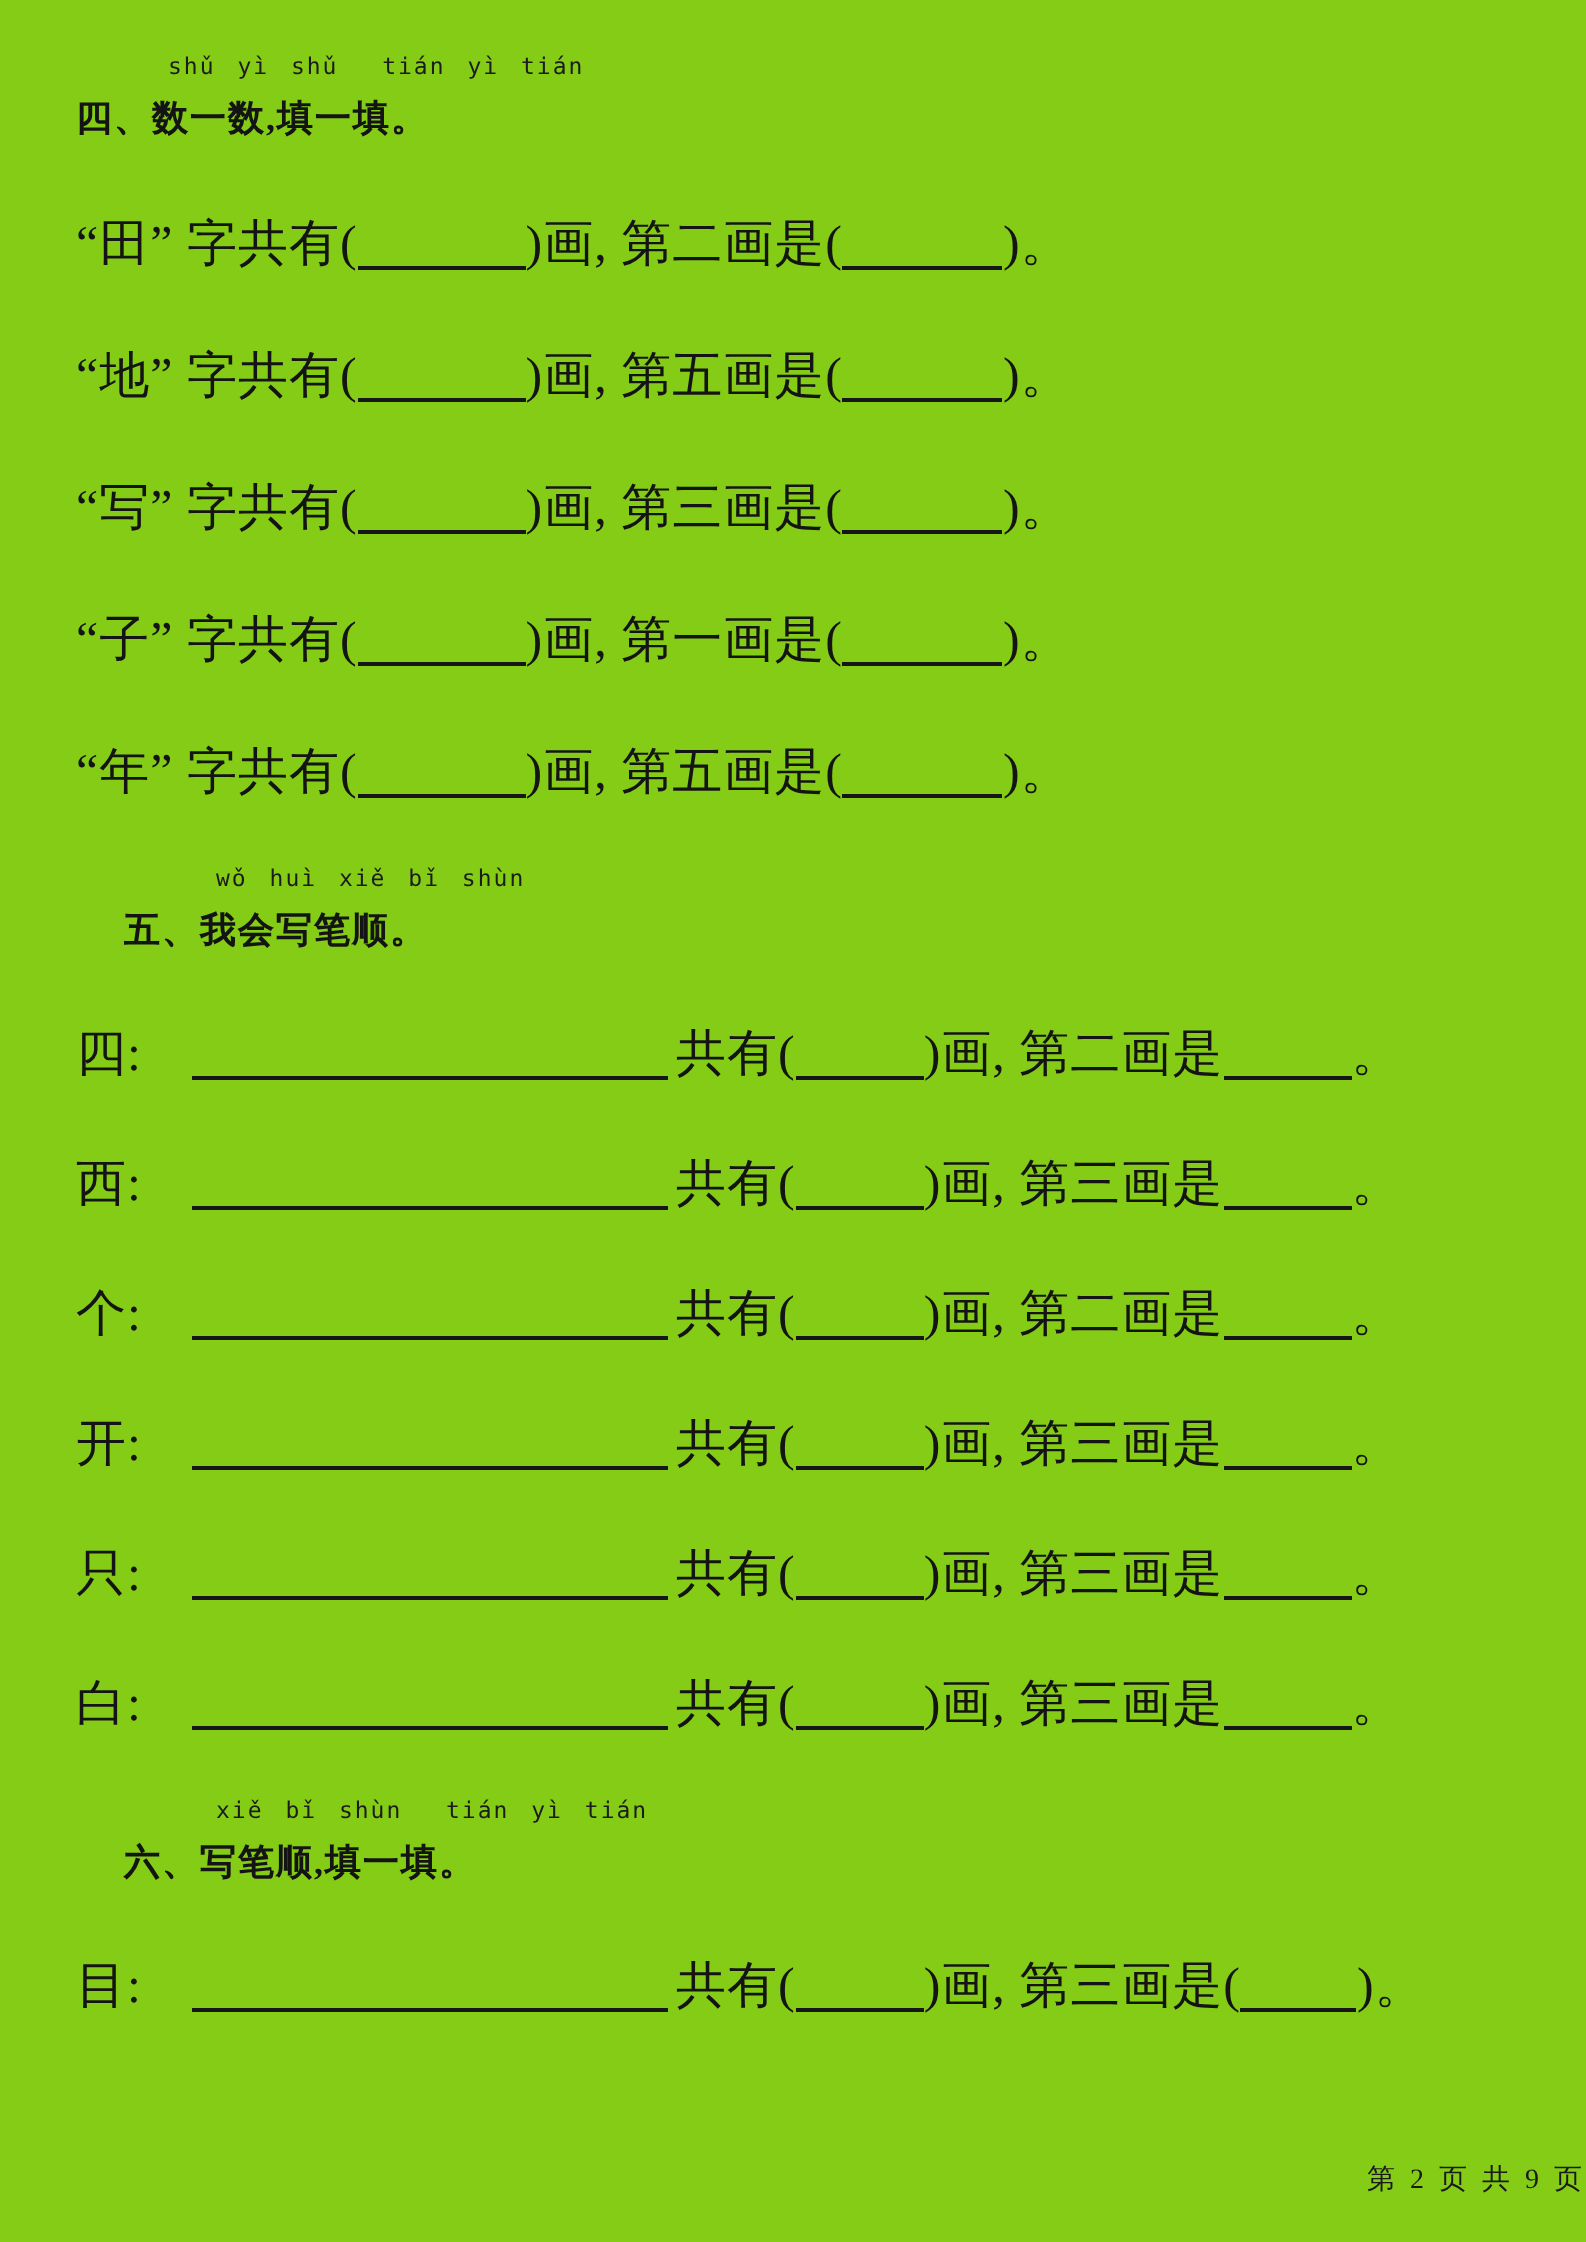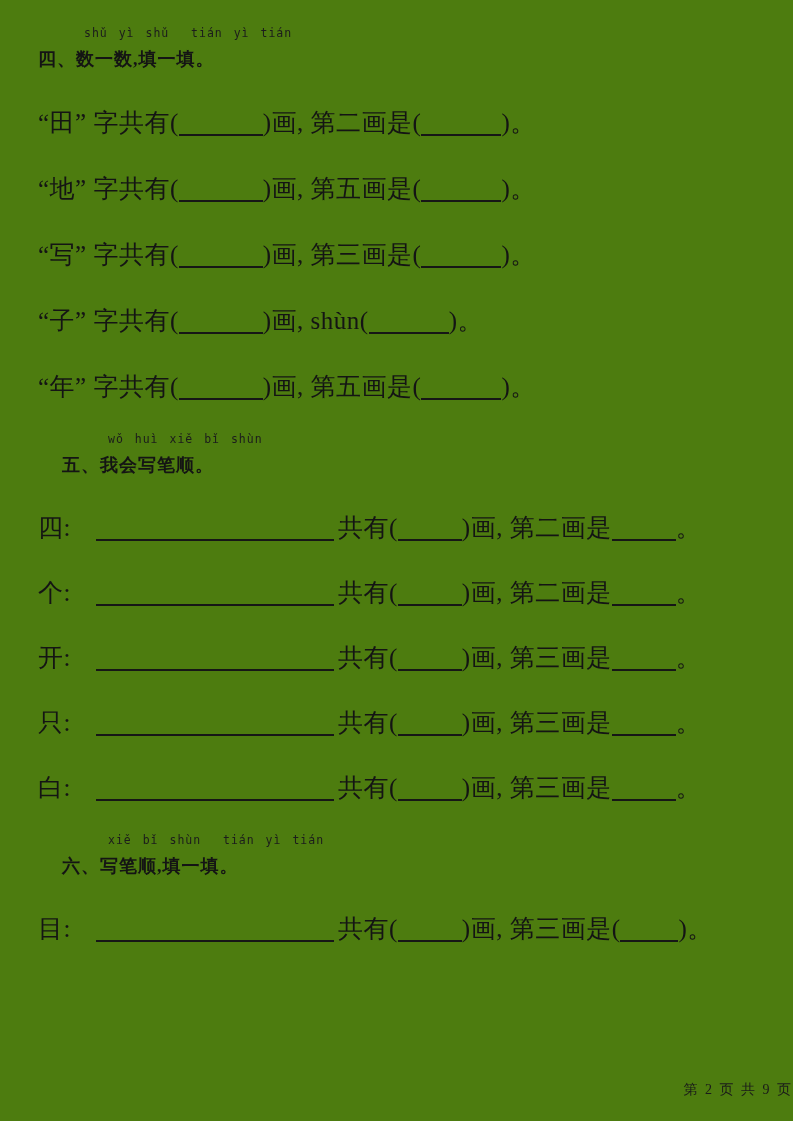--- a/index.html
+++ b/index.html
@@ -1,17 +1,17 @@
 <!DOCTYPE html>
 <html><head>
 <meta charset="utf-8">
 <style>
   html,body{margin:0;padding:0;background:#e8e8e8;}
   .page{
-    width:793px;height:1121px;margin:0 auto;background:#4d7c0f;
+    width:793px;height:1121px;margin:0 auto;background:#84cc16;
     position:relative;box-sizing:border-box;
     padding:26px 40px 4px 38px;
     font-family:"Liberation Serif","DejaVu Serif",serif;
     color:#141414;overflow:hidden;
   }
   .sec-head{margin:0 0 6px 0;}
   .sec-head.gap{margin-top:9px;margin-left:24px;}
   .pinyin{
     font-family:"DejaVu Sans Mono",monospace;
     font-size:11.5px;line-height:15px;letter-spacing:1px;word-spacing:3px;
@@ -43,30 +43,31 @@
 <div class="page">
 
   <div class="sec">
     <div class="sec-head">
       <div class="pinyin">shǔ yì shǔ  tián yì tián</div>
       <div class="sec-title">四、数一数,填一填。</div>
     </div>
     <p class="row r4"><span>“田” 字共有(</span><span class="blank b-cnt4"></span><span>)画, 第二画是(</span><span class="blank b-stroke4"></span><span>)。</span></p>
     <p class="row r4"><span>“地” 字共有(</span><span class="blank b-cnt4"></span><span>)画, 第五画是(</span><span class="blank b-stroke4"></span><span>)。</span></p>
     <p class="row r4"><span>“写” 字共有(</span><span class="blank b-cnt4"></span><span>)画, 第三画是(</span><span class="blank b-stroke4"></span><span>)。</span></p>
-    <p class="row r4"><span>“子” 字共有(</span><span class="blank b-cnt4"></span><span>)画, shùn(</span><span class="blank b-stroke4"></span><span>)。</span></p>
+    <p class="row r4"><span>“子” 字共有(</span><span class="blank b-cnt4"></span><span>)画, 第一画是(</span><span class="blank b-stroke4"></span><span>)。</span></p>
     <p class="row r4"><span>“年” 字共有(</span><span class="blank b-cnt4"></span><span>)画, 第五画是(</span><span class="blank b-stroke4"></span><span>)。</span></p>
   </div>
 
   <div class="sec">
     <div class="sec-head gap">
       <div class="pinyin">wǒ huì xiě bǐ shùn</div>
       <div class="sec-title">五、我会写笔顺。</div>
     </div>
     <p class="row"><span class="lbl">四:</span><span class="blank b-long"></span><span>共有(</span><span class="blank b-cnt"></span><span>)画, 第二画是</span><span class="blank b-end"></span><span>。</span></p>
+    <p class="row"><span class="lbl">西:</span><span class="blank b-long"></span><span>共有(</span><span class="blank b-cnt"></span><span>)画, 第三画是</span><span class="blank b-end"></span><span>。</span></p>
     <p class="row"><span class="lbl">个:</span><span class="blank b-long"></span><span>共有(</span><span class="blank b-cnt"></span><span>)画, 第二画是</span><span class="blank b-end"></span><span>。</span></p>
     <p class="row"><span class="lbl">开:</span><span class="blank b-long"></span><span>共有(</span><span class="blank b-cnt"></span><span>)画, 第三画是</span><span class="blank b-end"></span><span>。</span></p>
     <p class="row"><span class="lbl">只:</span><span class="blank b-long"></span><span>共有(</span><span class="blank b-cnt"></span><span>)画, 第三画是</span><span class="blank b-end"></span><span>。</span></p>
     <p class="row"><span class="lbl">白:</span><span class="blank b-long"></span><span>共有(</span><span class="blank b-cnt"></span><span>)画, 第三画是</span><span class="blank b-end"></span><span>。</span></p>
   </div>
 
   <div class="sec">
     <div class="sec-head gap">
       <div class="pinyin">xiě bǐ shùn  tián yì tián</div>
       <div class="sec-title">六、写笔顺,填一填。</div>

